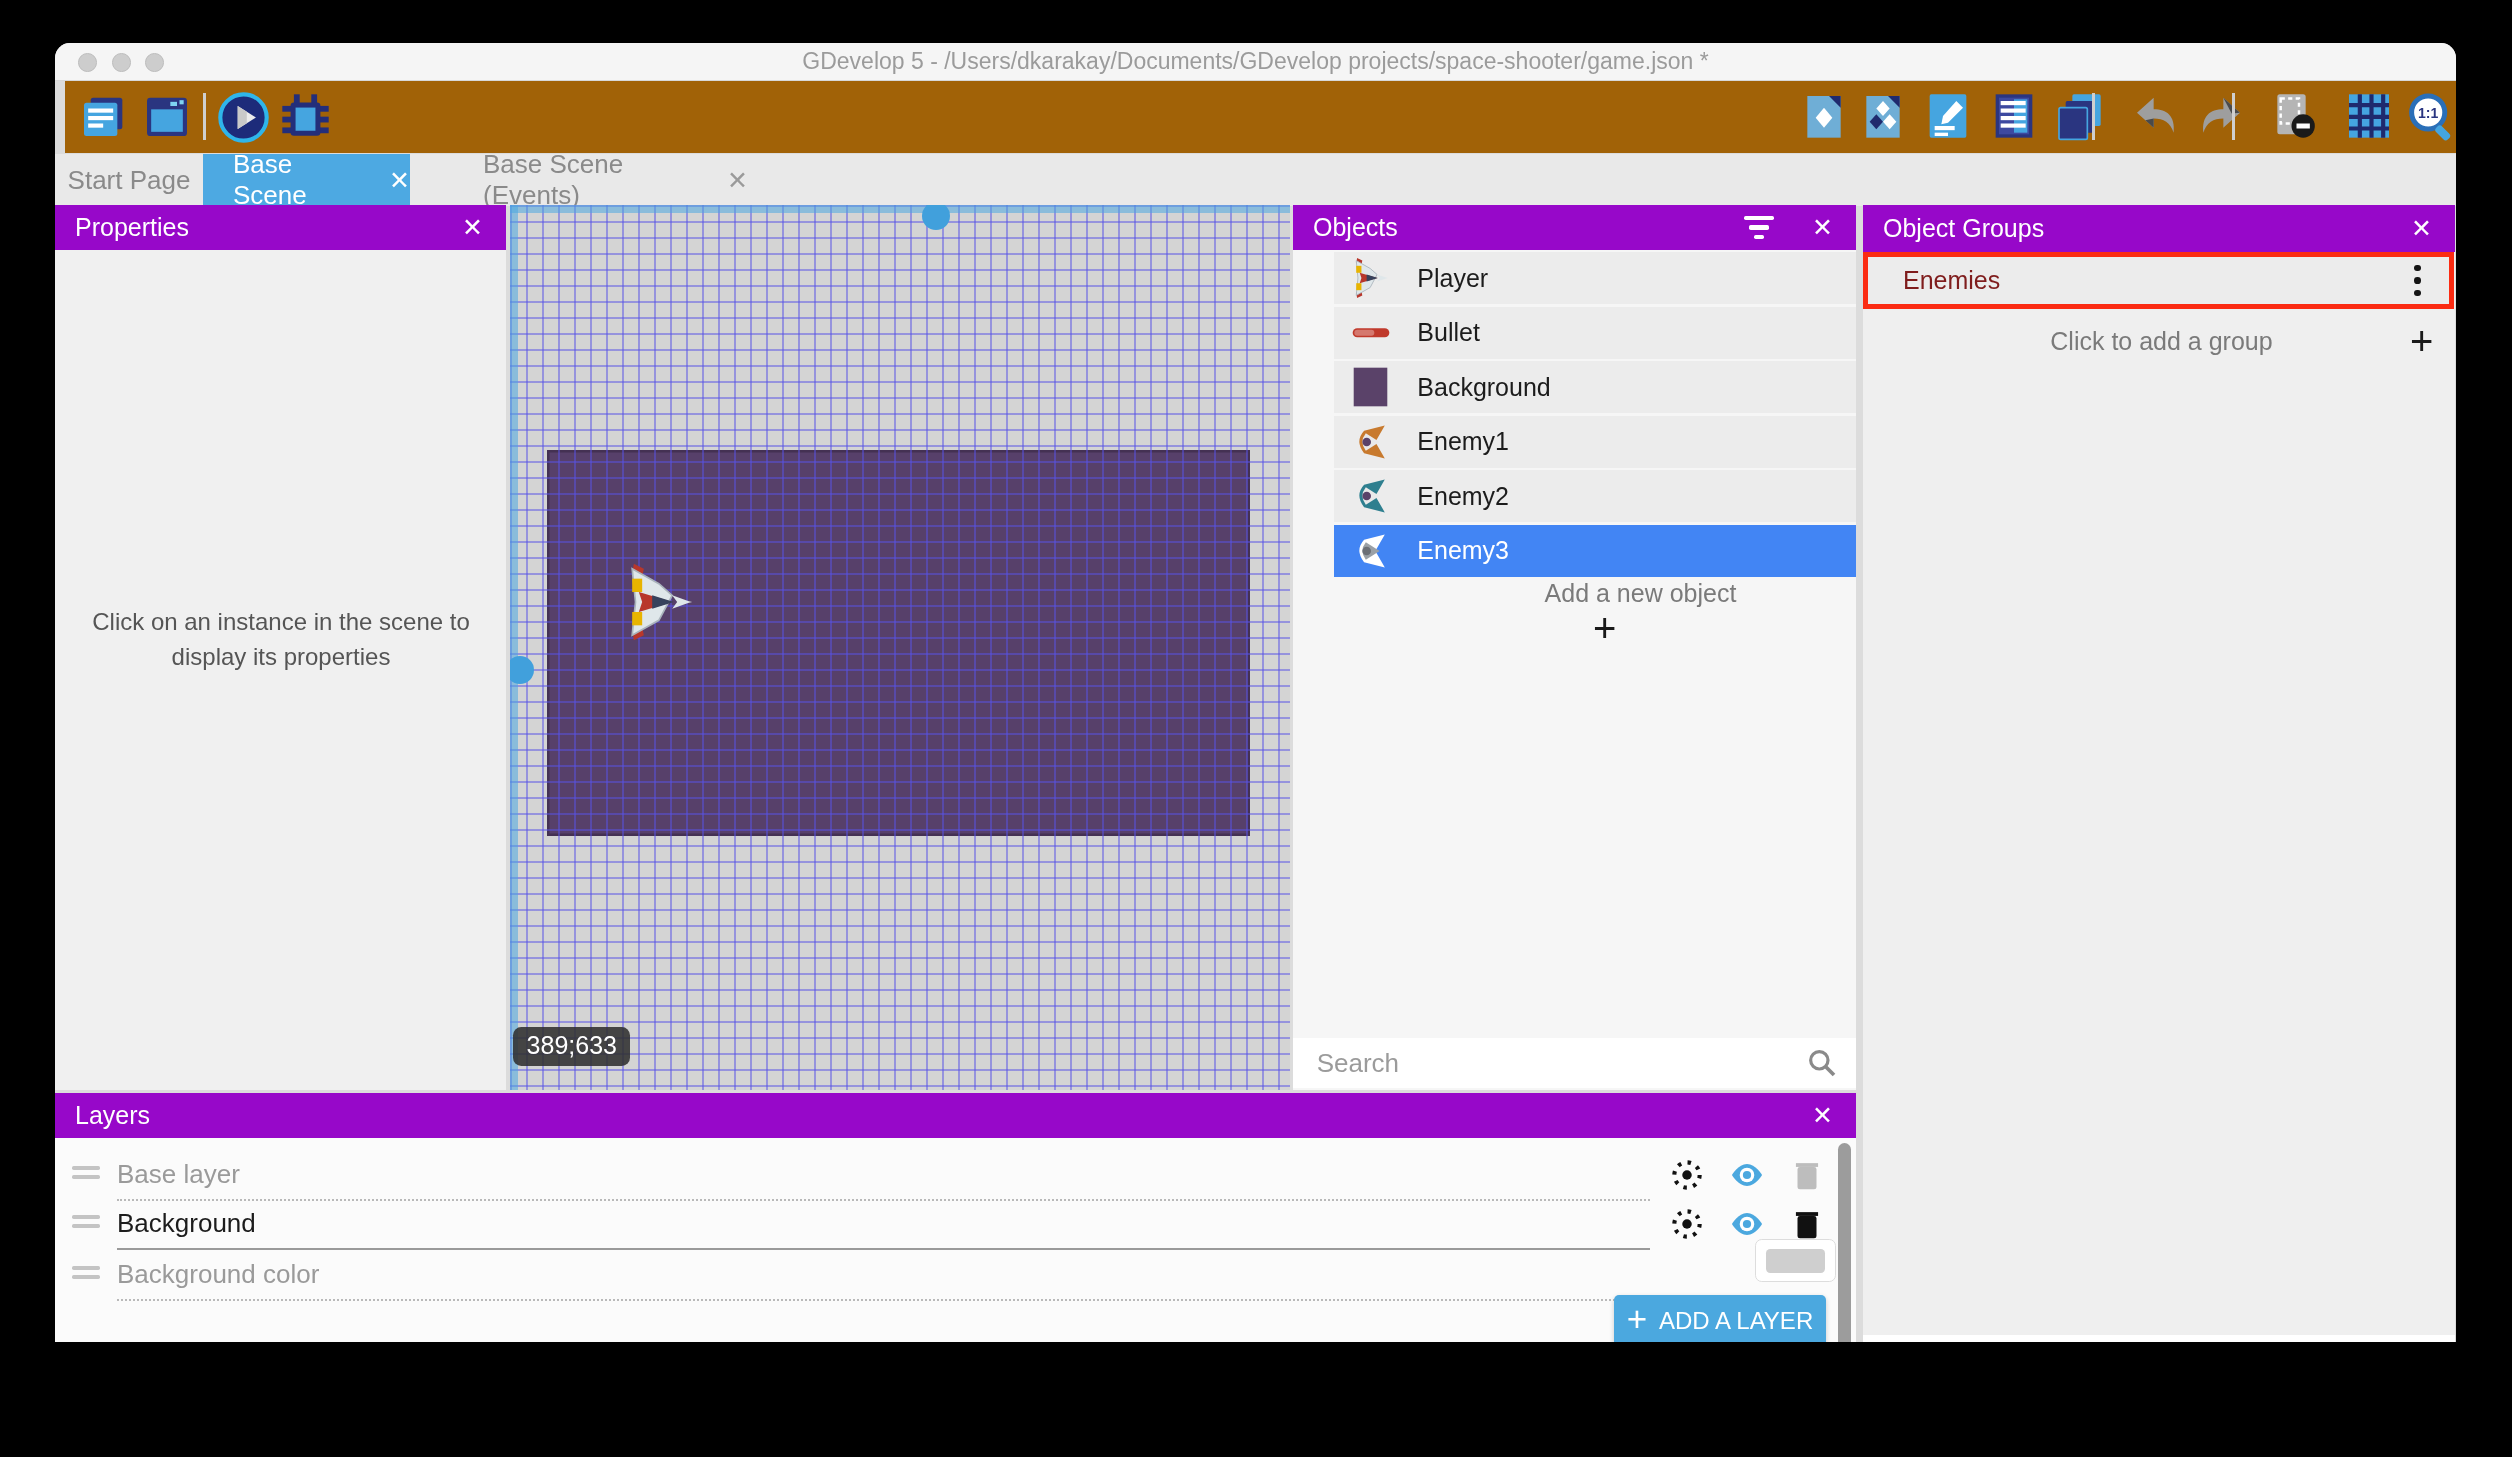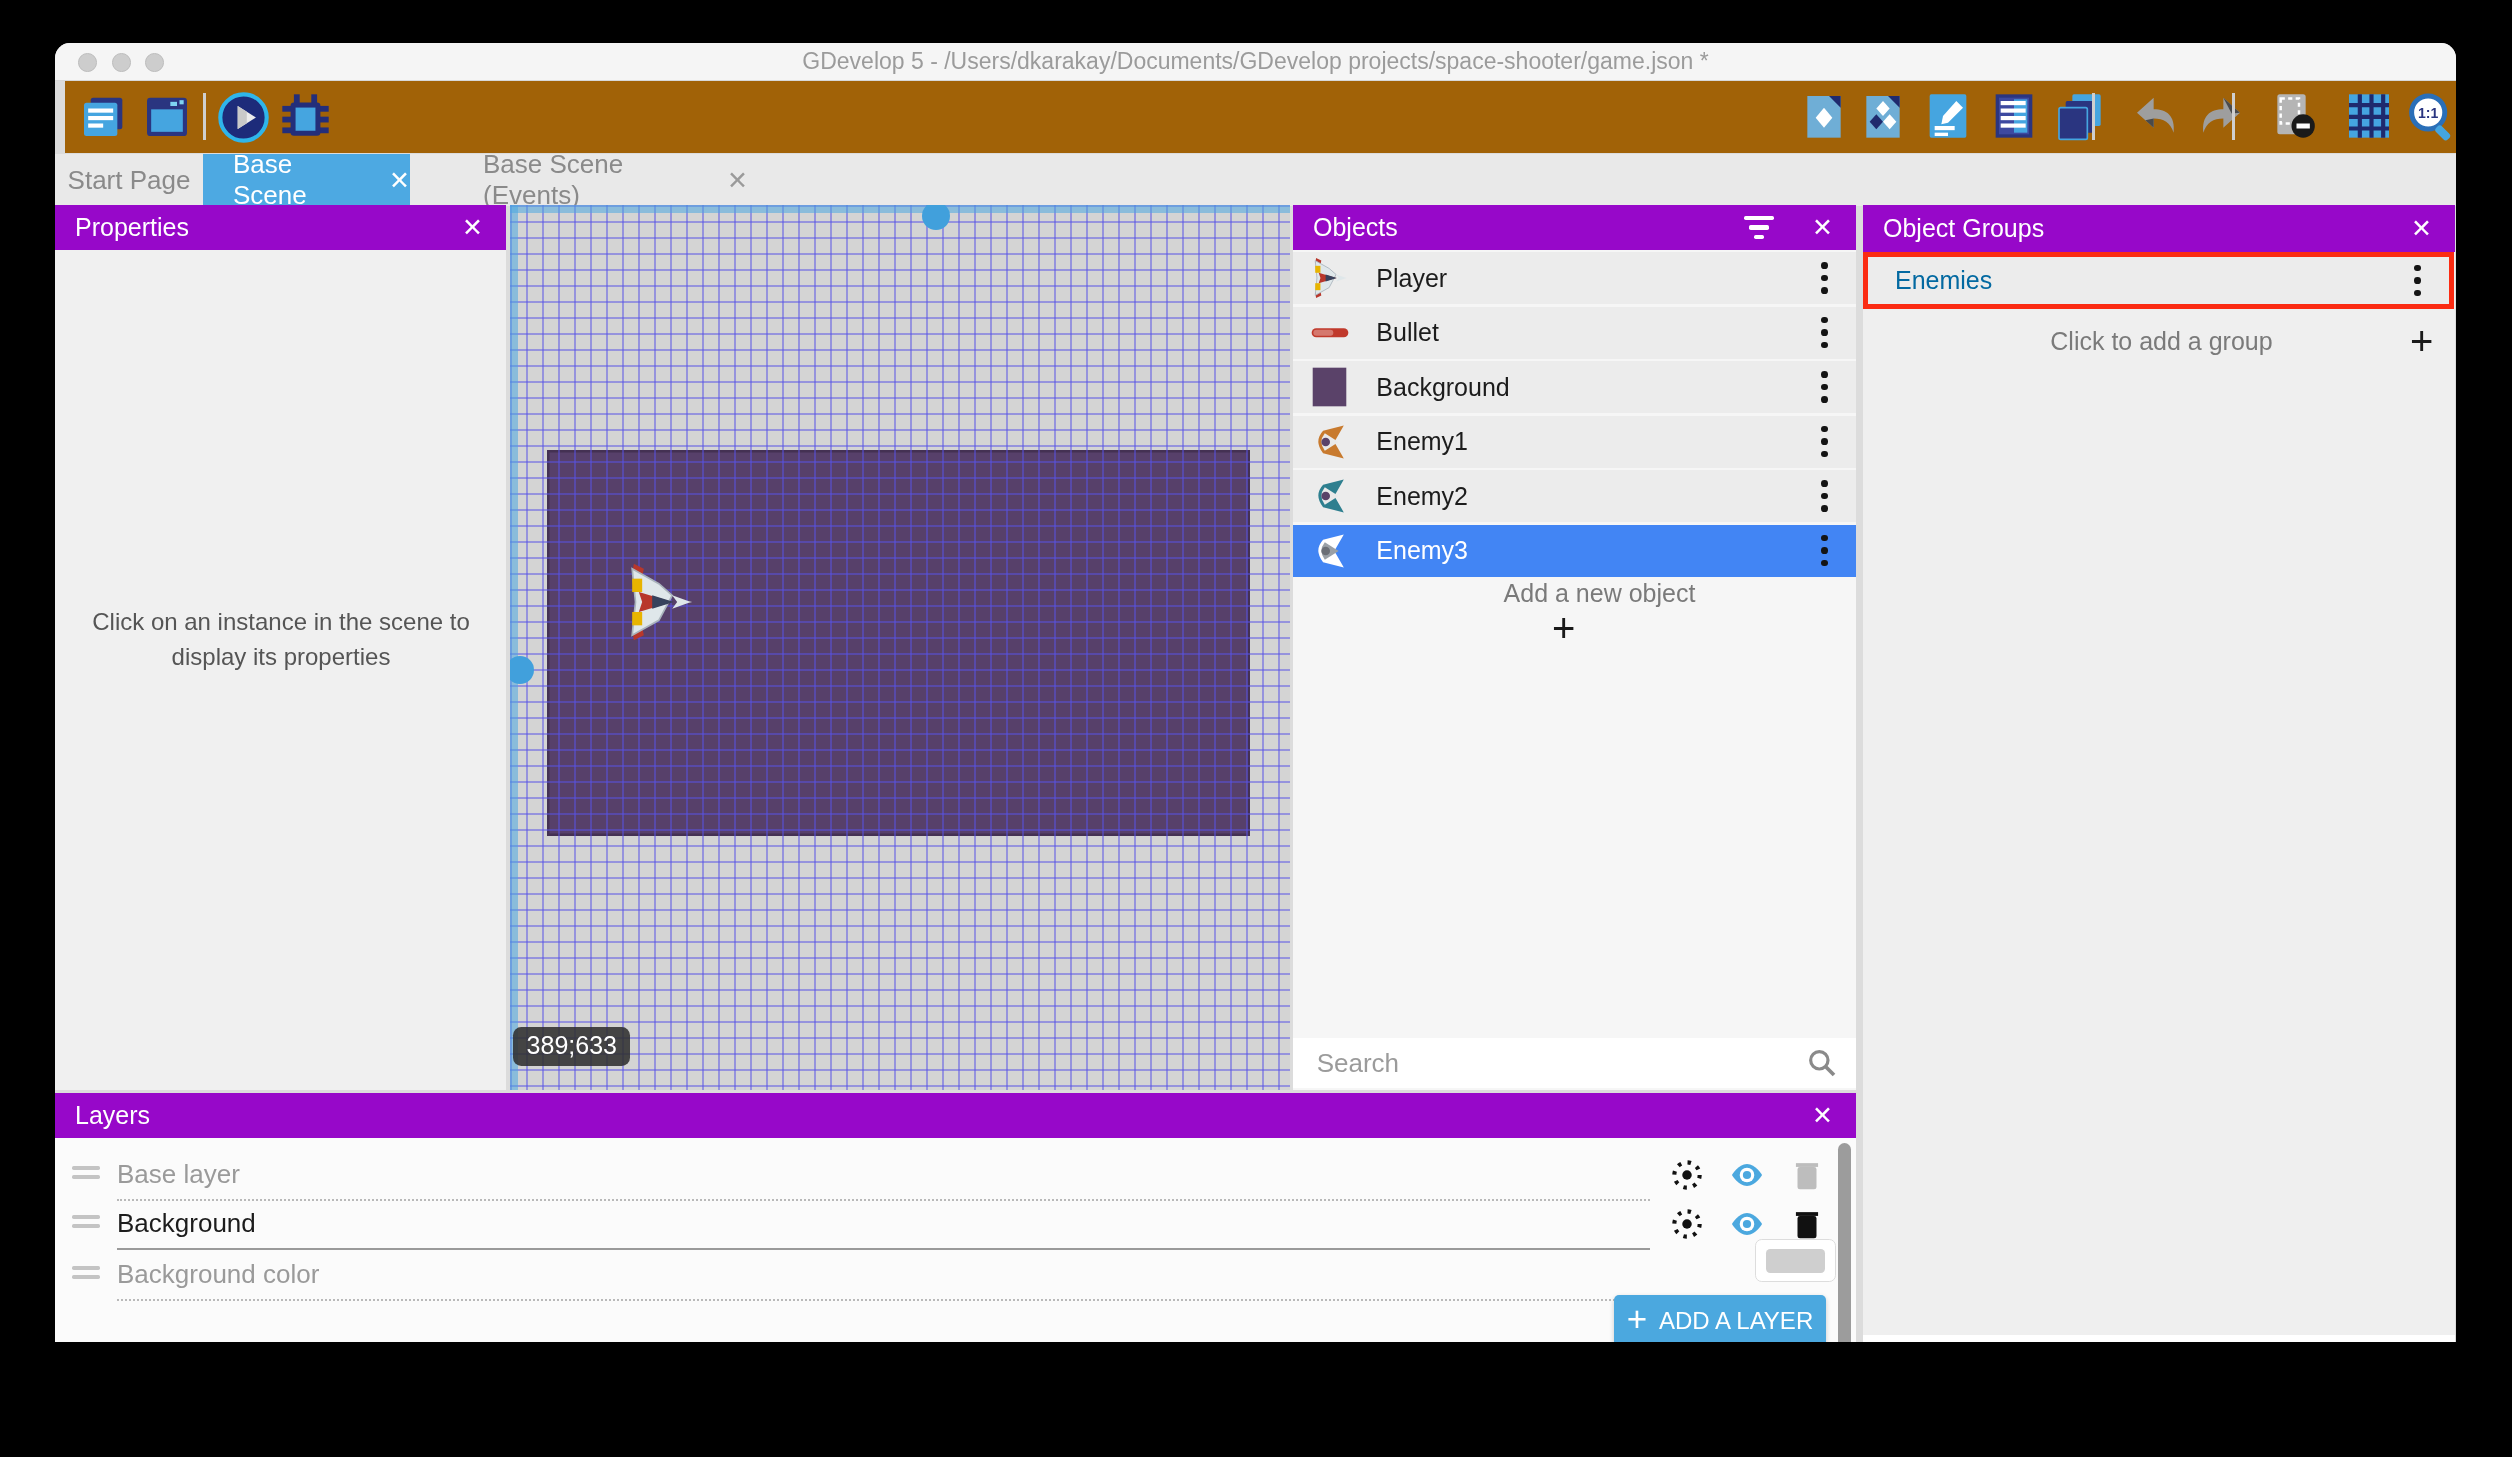--- a/index.html
+++ b/index.html
@@ -57,21 +57,21 @@
   .player-ship{position:absolute;left:112px;top:357px;width:77px;height:80px;}
   .hscroll{position:absolute;left:0;top:0;width:100%;height:7.5px;background:rgba(77,168,224,.55);}
   .hknob{position:absolute;left:412px;top:-3.3px;width:28px;height:28px;border-radius:50%;background:#41A0DC;cursor:grab;}
   .vscroll{position:absolute;left:0;top:0;width:7.5px;height:100%;background:rgba(77,168,224,.55);}
   .vknob{position:absolute;left:-4.2px;top:451px;width:28px;height:28px;border-radius:50%;background:#41A0DC;cursor:grab;}
   .coord-badge{position:absolute;left:3.3px;top:822px;background:rgba(48,48,48,.88);color:#fff;
                font-size:25px;padding:4.2px 13.3px 5.8px;border-radius:8.3px;}
 
   
   #objects{left:1238px;top:162px;width:563px;height:885px;background:#f6f6f6;}
-  .obj-rows{position:absolute;left:0;top:47px;width:100%;}
+  .obj-rows{position:absolute;left:13px;top:47px;width:100%;padding-left:28px;}
   .obj-row{height:52px;margin-bottom:2.5px;background:#ececec;display:flex;align-items:center;cursor:pointer;}
   .obj-row.selected{background:#4285F4;}
   .obj-icon{width:47px;height:43px;margin-left:13.3px;display:flex;align-items:center;justify-content:center;}
   .obj-label{font-size:25px;color:#1c1c1c;margin-left:23px;flex:1;}
   .obj-row.selected .obj-label{color:#fff;}
   .kebab{display:flex;flex-direction:column;gap:5.8px;margin-right:23px;padding:5px;cursor:pointer;}
   .kebab i{width:6.7px;height:6.7px;border-radius:50%;background:#141414;}
   .add-row{height:50px;display:flex;align-items:center;background:transparent;cursor:pointer;flex-direction:column;}
   .add-label{flex:1;text-align:center;font-size:25px;color:#7a7a7a;padding-left:50px;}
   .plus{font-size:40px;font-weight:300;color:#1a1a1a;margin-right:21.7px;line-height:1;}
@@ -80,21 +80,21 @@
   .searchbox input{flex:1;border:none;outline:none;background:transparent;font-size:26px;
                    color:#333;margin-left:21.7px;font-family:"Liberation Sans",sans-serif;}
   .searchbox input::placeholder{color:#9b9b9b;}
   .search-icon{width:32px;height:32px;margin-right:18.3px;}
 
   
   #groups{left:1808px;top:162px;width:592px;height:1183px;background:#efefef;}
   #groups .panel-header{height:47px;}
   .group-row-wrap{position:absolute;left:0;top:47px;width:581px;height:47px;border:5.8px solid #FB2B12;
                   background:#ececec;display:flex;align-items:center;box-sizing:content-box;cursor:pointer;}
-  .group-label{font-size:25px;color:#0369a1;margin-left:27px;flex:1;}
+  .group-label{font-size:25px;color:#7f1d1d;margin-left:35px;flex:1;}
   .group-add{position:absolute;left:0;top:110px;width:100%;height:52px;display:flex;align-items:center;cursor:pointer;}
 
   
   #layers{left:0;top:1050px;width:1801px;height:295px;background:#fbfbfb;}
   .layer-row{position:absolute;left:0;width:100%;height:48px;}
   .drag-handle{position:absolute;left:16.7px;top:15px;width:28px;cursor:grab;}
   .drag-handle div{height:4.2px;background:#c4c4c4;margin-bottom:5px;border-radius:1.7px;}
   .layer-name{position:absolute;left:62px;top:5px;width:1533px;border:none;outline:none;background:transparent;
               font-size:26px;font-family:"Liberation Sans",sans-serif;padding:3.3px 0 8.3px;
               border-bottom:2.5px dotted #b9b9b9;color:#9a9a9a;}

